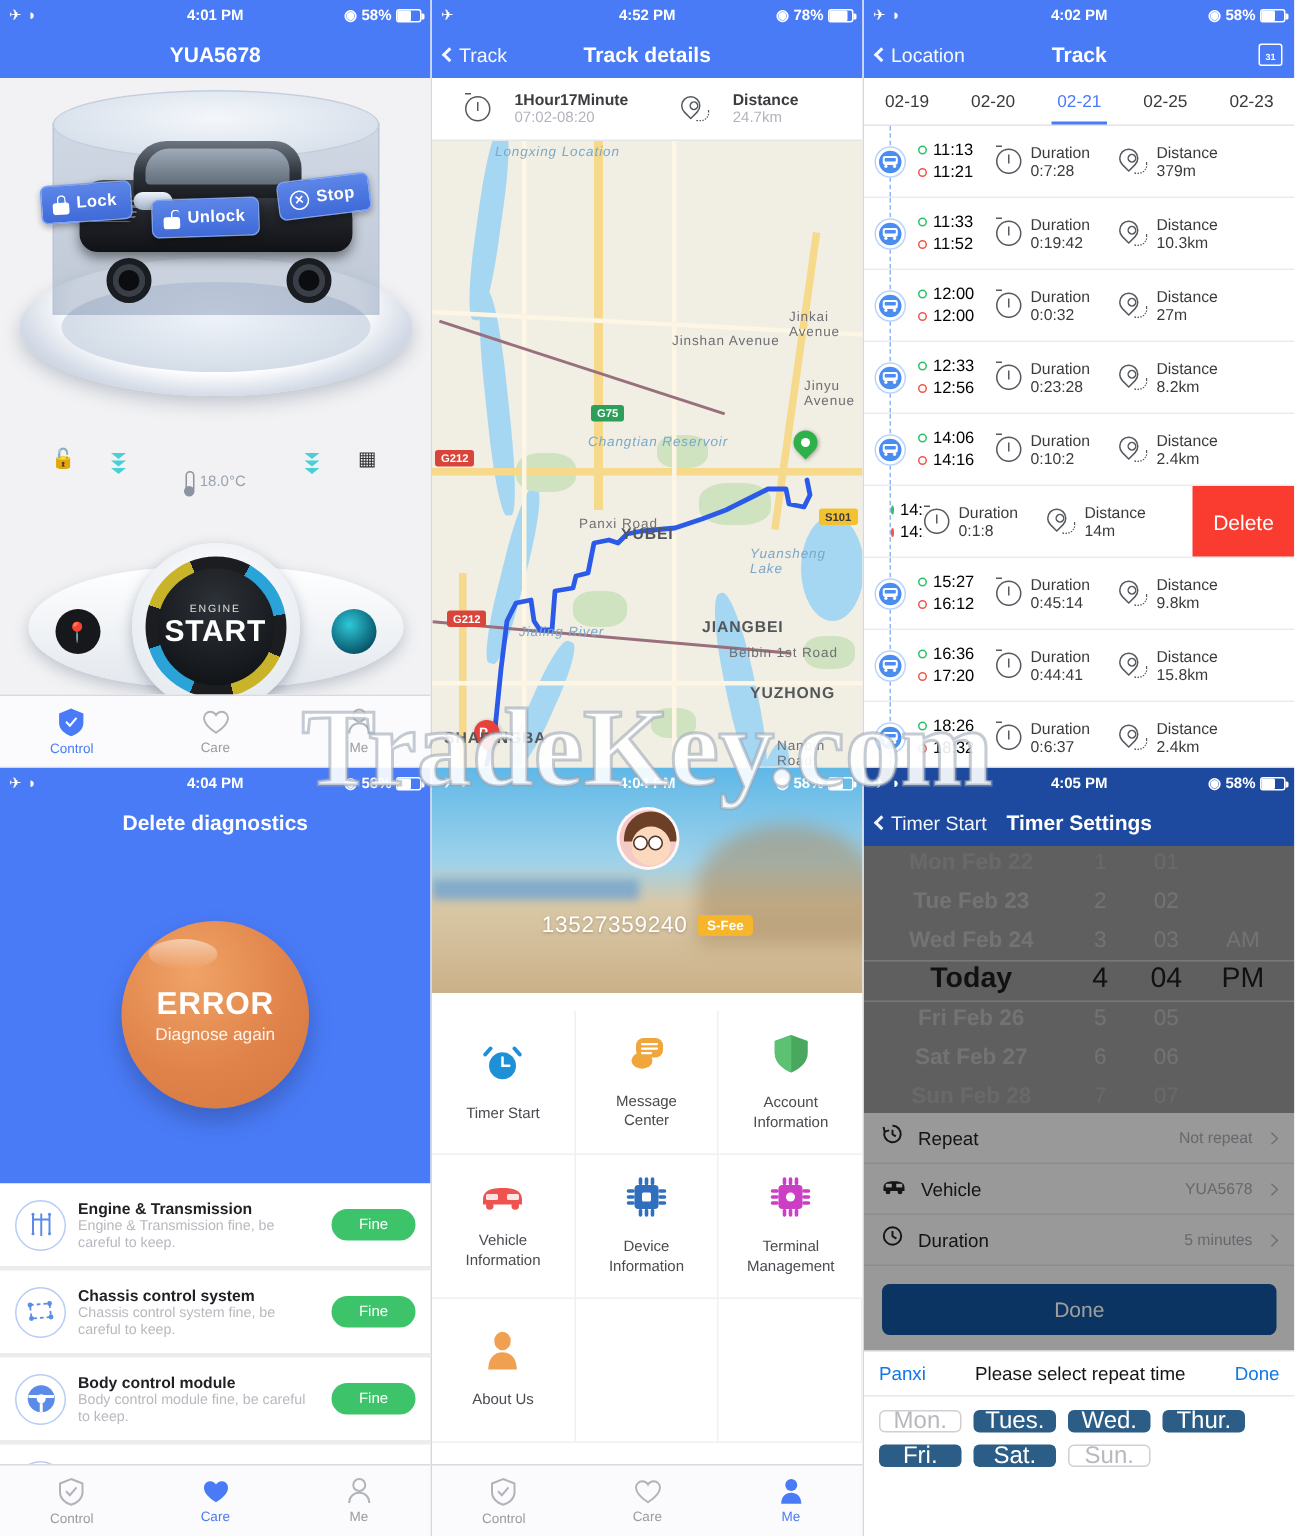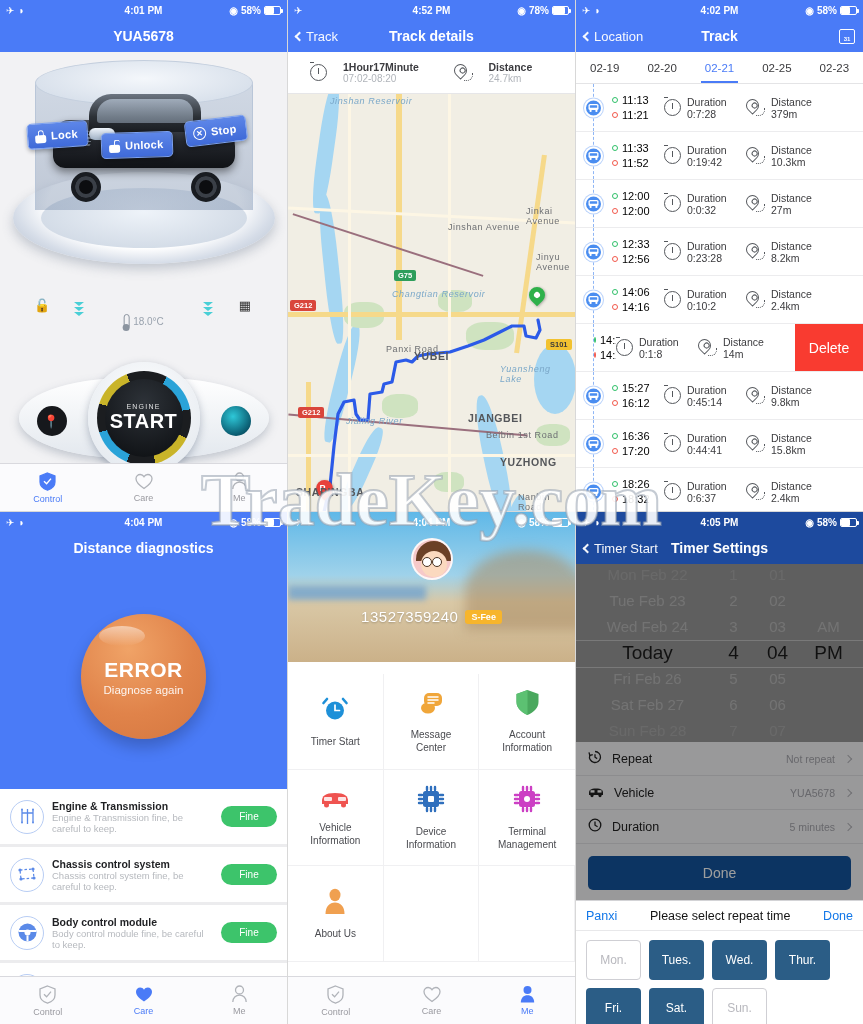--- a/index.html
+++ b/index.html
@@ -288,41 +288,41 @@
   
   .p6-dim { position:absolute; left:0; top:52px; right:0; bottom:124px;
     background:rgba(0,0,0,.38); z-index:5; pointer-events:none; }
   .picker { height:178px; background:#9a9a9a; position:relative;
     display:flex; align-items:center; justify-content:center; overflow:hidden; }
   .pcol { display:flex; flex-direction:column; align-items:center;
     justify-content:center; color:#d5d5d5; }
   .pcol .r { height:26px; line-height:26px; font-size:15px; opacity:.55; }
   .pcol .r.sel { font-size:19px; color:#1c1c1c; opacity:1; }
   .pcol .r.fade { opacity:.28; }
-  .pcol.day { width:130px; } .pcol.h { width:42px; text-align:center; }
+  .pcol.day { width:130px;font-weight:bold; } .pcol.h { width:42px; text-align:center; }
   .pcol.m { width:46px; text-align:right; } .pcol.ap { width:56px; text-align:center; }
   .sel-band { position:absolute; left:0; right:0; top:76px; height:28px;
     border-top:1px solid #c3c3c3; border-bottom:1px solid #c3c3c3; }
   .srow { height:34px; background:#f7f7f9; display:flex; align-items:center;
     padding:0 12px; border-bottom:1px solid #e3e3e6; gap:10px; }
   .srow .lbl { font-size:12.5px; color:#222; flex:1; }
   .srow .val { font-size:10.5px; color:#a8a8ae; }
   .chev-r { width:6px; height:6px; border-top:1.5px solid #b5b5ba;
     border-right:1.5px solid #b5b5ba; transform:rotate(45deg); }
   .donebtn { margin:12px; height:34px; background:#14559e; color:#fff;
     border-radius:5px; display:flex; align-items:center; justify-content:center;
     font-size:14px; }
   .sheet { position:absolute; left:0; right:0; bottom:0; height:124px;
     background:#fff; z-index:10; border-top:1px solid #d3d3d6; }
   .sheet-hd { height:30px; display:flex; align-items:center; padding:0 10px;
     border-bottom:1px solid #e8e8ea; }
   .sheet-hd .t { flex:1; text-align:center; font-size:12.5px; color:#141414; }
   .sheet-hd .a { font-size:12.5px; color:#1277e8; }
   .daybtns { padding:9px 10px; display:flex; flex-wrap:wrap; gap:8px; }
-  .daybtn { width:55px; height:40px; border-radius:4px; font-size:12px;
+  .daybtn { width:55px; height:15px; border-radius:4px; font-size:16px;
     display:flex; align-items:center; justify-content:center; }
   .daybtn.on { background:#2b5d86; color:#fff; }
   .daybtn.off { background:#fff; border:1px solid #cfcfd4; color:#b8b8be; }
 
   
   .wm { position:absolute; left:0; top:0; width:863px; height:1024px;
     pointer-events:none; z-index:50; }
   .wm .big { position:absolute; left:50%; top:500px; transform:translate(-50%,-50%);
     font-size:74px; font-weight:bold; color:rgba(255,255,255,.9);
     -webkit-text-stroke:2px rgba(150,160,175,.55); white-space:nowrap;
@@ -524,21 +524,21 @@
       <svg class="track-line" style="left:0;top:0;" width="288" height="418">
         <polyline points="36,418 42,392 46,352 50,320 56,308 66,306 68,320 72,326 80,326 82,300 94,298 96,290 104,288 108,268 118,266 124,268 130,262 140,260 162,258 180,252 196,246 212,238 224,232 236,232 238,242 248,244 252,236 250,226" fill="none" stroke="#2b5ae8" stroke-width="3.2" stroke-linejoin="round" stroke-linecap="round"></polyline>
       </svg>
       <div class="pin-start" style="left:241px;top:193px;">
           <div class="b"></div>
         </div>
       <div class="pin-end" style="left:28px;top:386px;">
           <div class="b"></div>
         </div>
       <div id="map-labels">
-          <div class="mlabel blue" style="left: 42px; top: 2px;">Jinshan Reservoir</div>
+          <div class="mlabel blue" style="left: 42px; top: 2px;">Longxing Location</div>
           <div class="mlabel blue" style="left: 104px; top: 195px;">Changtian Reservoir</div>
           <div class="mlabel big" style="left: 126px; top: 256px;">YUBEI</div>
           <div class="mlabel big" style="left: 180px; top: 318px;">JIANGBEI</div>
           <div class="mlabel big" style="left: 212px; top: 362px;">YUZHONG</div>
           <div class="mlabel big" style="left: 8px; top: 392px;">SHAPINGBA</div>
           <div class="mlabel" style="left: 198px; top: 336px;">Beibin 1st Road</div>
           <div class="mlabel" style="left: 230px; top: 398px;">Nanbin Road</div>
           <div class="mlabel blue" style="left: 212px; top: 270px;">Yuansheng Lake</div>
           <div class="mlabel blue" style="left: 58px; top: 322px;">Jialing River</div>
           <div class="mlabel" style="left: 238px; top: 112px;">Jinkai Avenue</div>
@@ -943,21 +943,21 @@
       <div class="sb-time">4:04 PM</div>
       <div class="sb-right">
         <span>◉</span>
         <span>58%</span>
         <span class="batt">
             <i style="width:58%"></i>
           </span>
       </div>
     </div>
     <div class="navbar">
-      <div class="nav-title">Distance diagnostics</div>
+      <div class="nav-title">Delete diagnostics</div>
     </div>
     <div class="diag-hero">
       <div class="err-ball">
         <div class="t1">ERROR</div>
         <div class="t2">Diagnose again</div>
       </div>
     </div>
     <div class="diag-list" id="diaglist">
         <div class="drow">
           <div class="dico">

